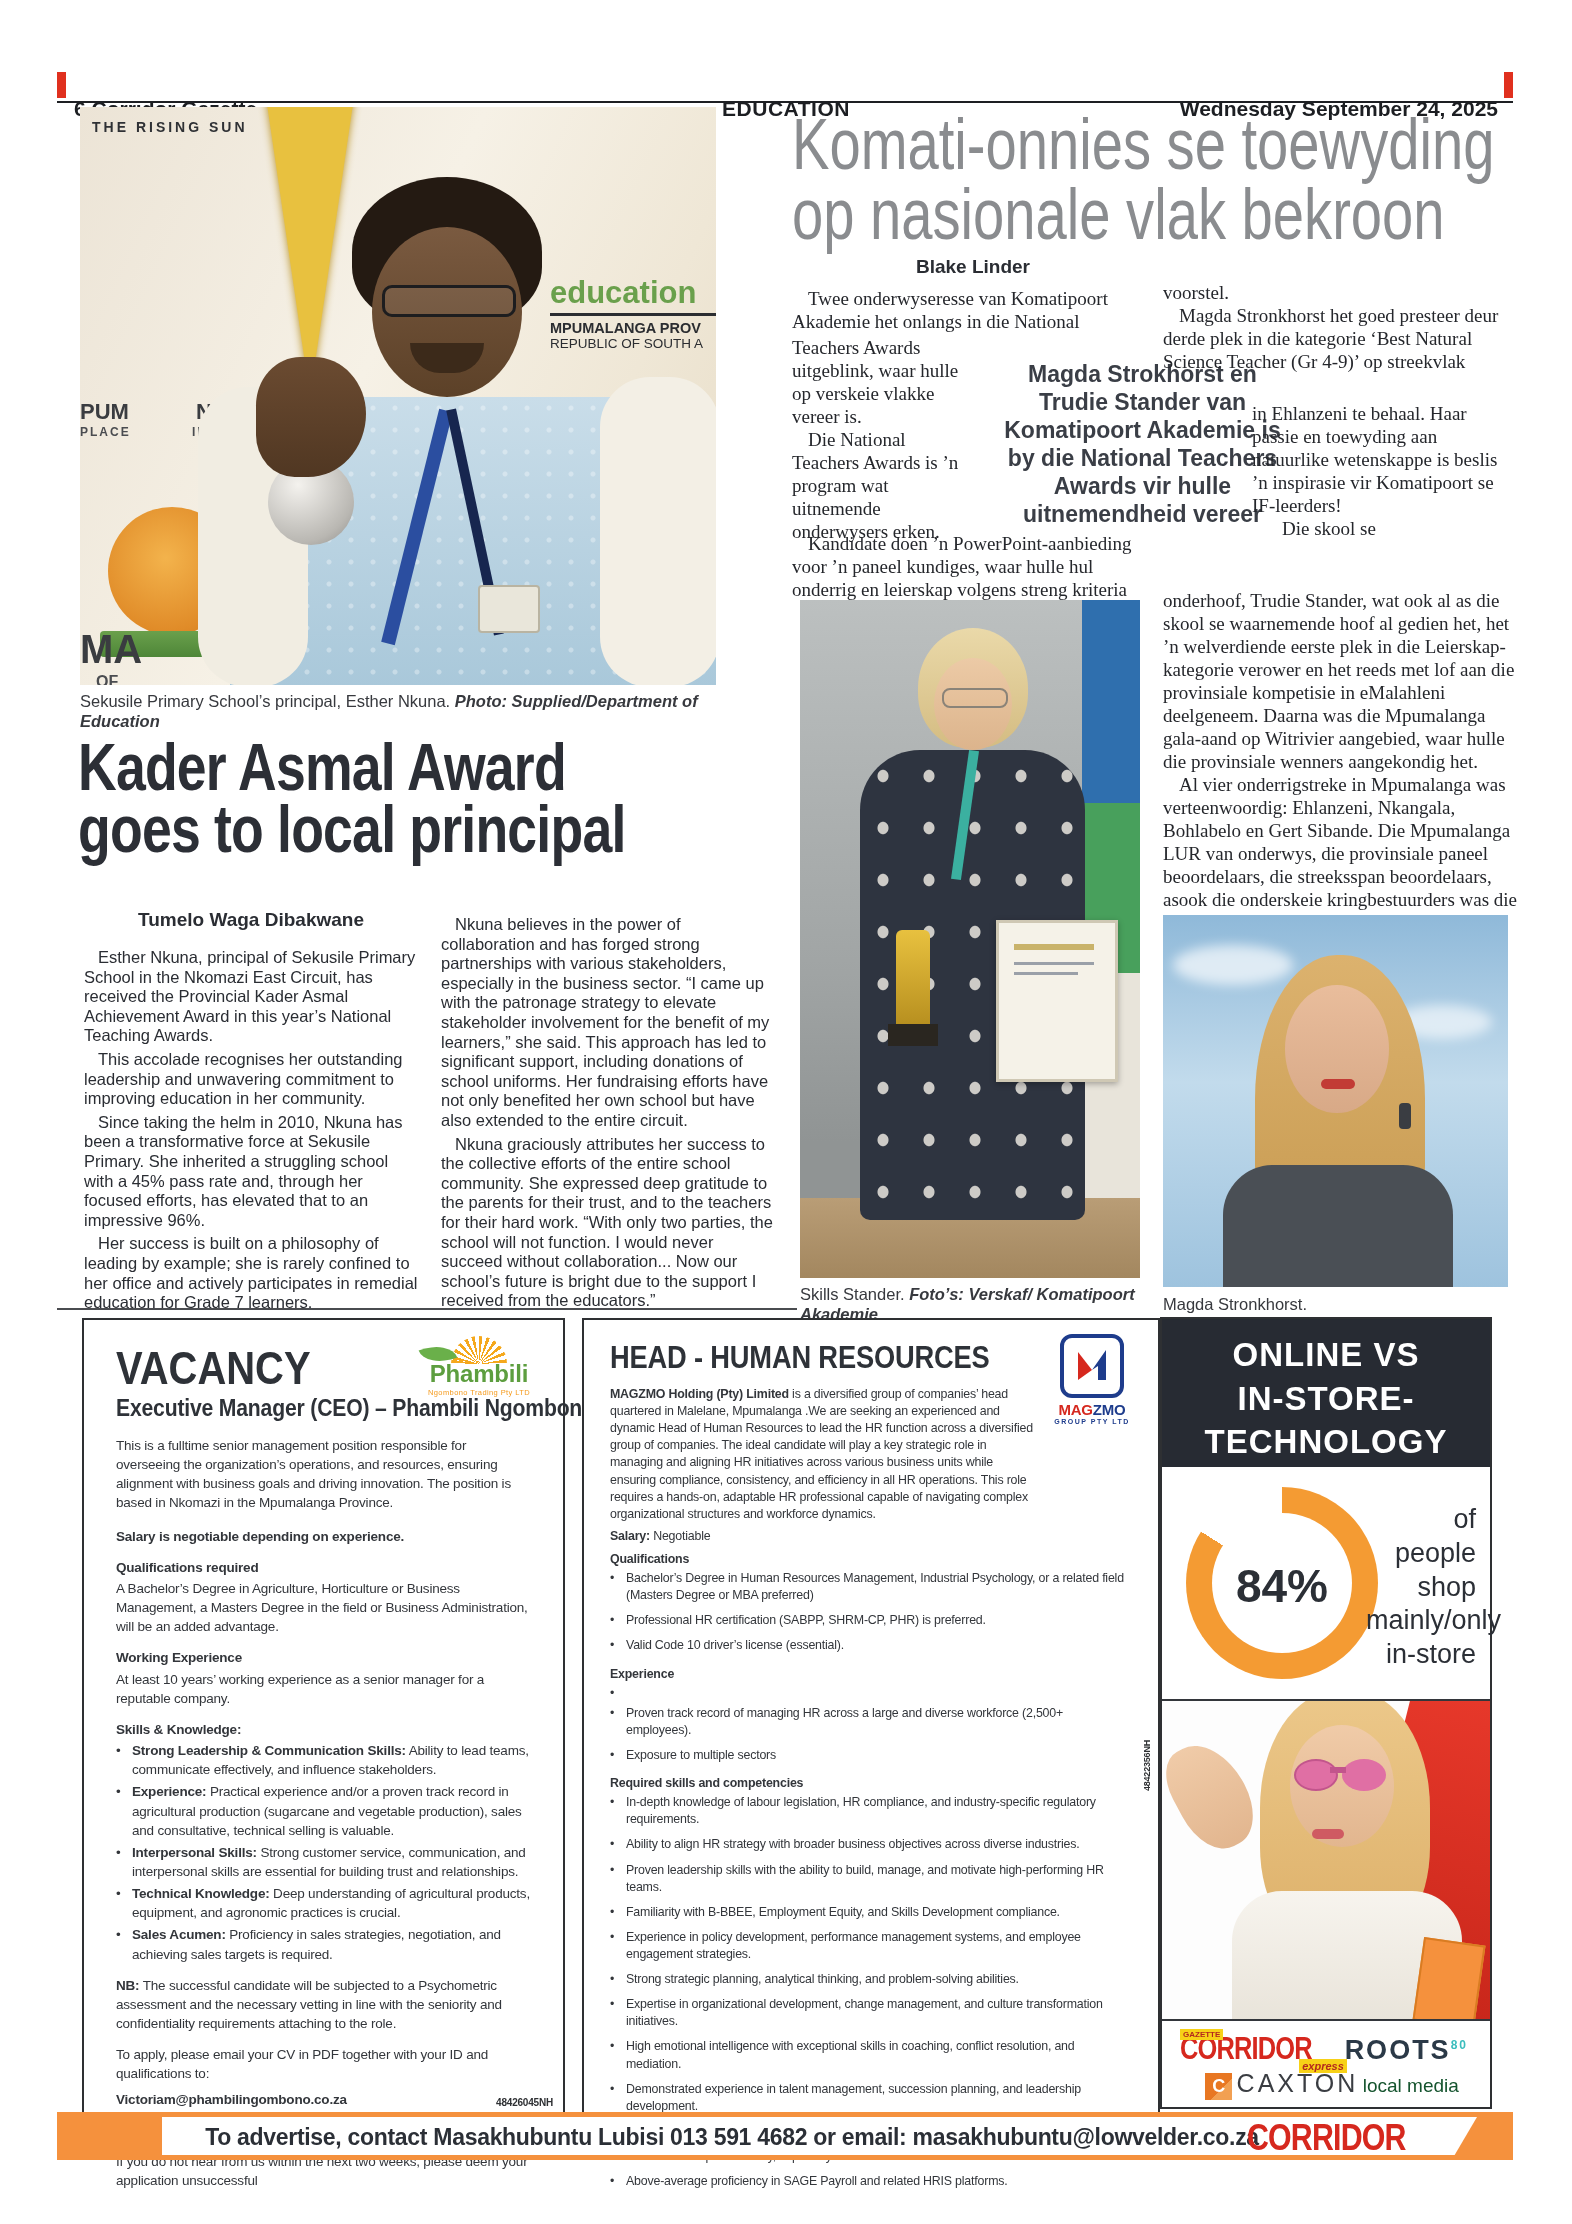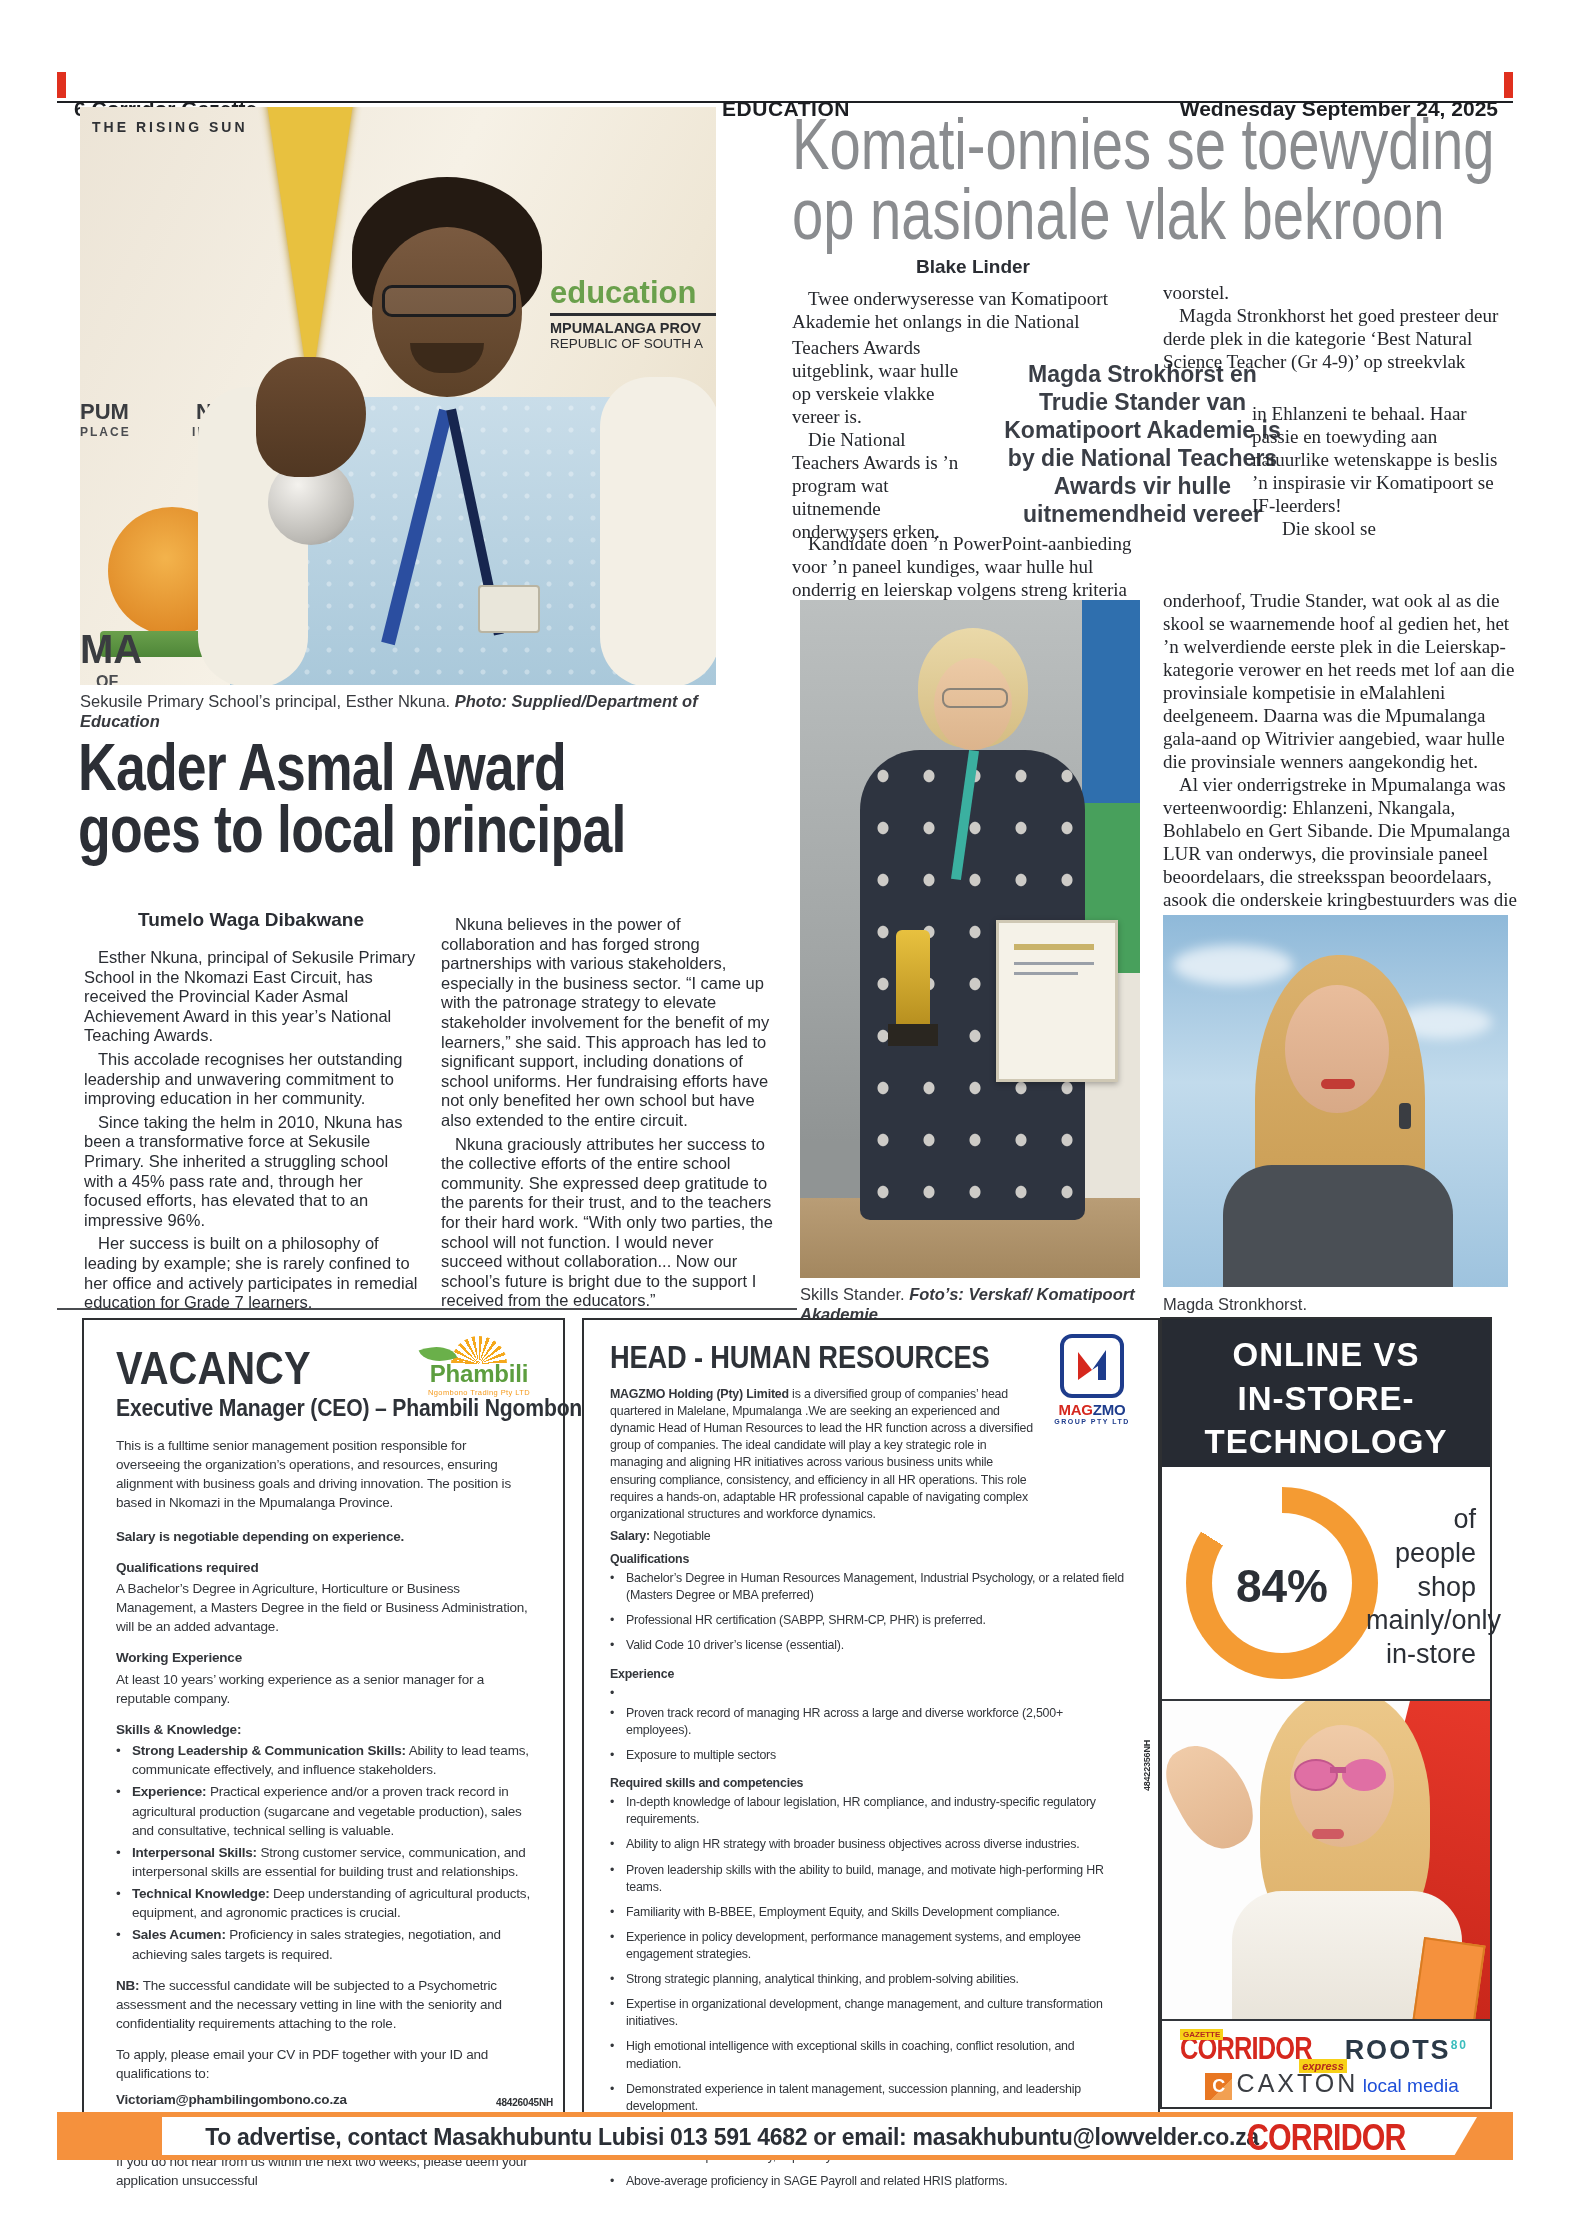--- a/index.html
+++ b/index.html
@@ -45,21 +45,21 @@
   .donut{border-radius:50%;background:conic-gradient(#f49b33 0 84%,#ffffff 84% 100%);}
   .donut .hole{position:absolute;left:26px;top:26px;right:26px;bottom:26px;background:#fff;border-radius:50%;}
   .stat{font-size:46px;font-weight:800;color:#2b2f36;}
   .copy{font-size:27px;line-height:1.25;color:#2b2f36;text-align:right;}
   
   .corridor{font-size:31px;font-weight:800;color:#d6281e;transform:scaleX(.82);transform-origin:left;letter-spacing:-1px;white-space:nowrap;}
   .chip{background:#f7d117;color:#b3281e;font-weight:bold;font-size:8px;padding:1px 3px;}
   .roots{font-size:27px;font-weight:bold;color:#2b3947;letter-spacing:2px;}
   .roots sup{color:#3bbdbd;font-size:12px;}
   .caxton{font-size:25px;color:#3a3d42;letter-spacing:3px;}
-  .caxton-sub{font-size:19px;color:#1d4ed8;}
+  .caxton-sub{font-size:19px;color:#14532d;}
   .cax-c{display:inline-block;width:27px;height:27px;background:linear-gradient(135deg,#e87722 60%,#f2a052 60%);color:#fff;font-weight:800;text-align:center;line-height:27px;font-size:18px;}
   
   #footer{background:#f5913d;}
   #footer-panel{position:absolute;left:105px;top:5px;width:1315px;height:38px;background:#fff;clip-path:polygon(0 0,100% 0,98.3% 100%,0 100%);}
   .foot-text{font-size:23px;font-weight:800;color:#2b2f36;letter-spacing:-.3px;}
   .foot-logo1{font-size:37px;font-weight:800;color:#d6281e;transform:scaleX(.82);transform-origin:left;letter-spacing:-1px;line-height:1;}
   .foot-logo2{font-size:15px;font-weight:800;color:#f5913d;letter-spacing:1px;}
   .vnum{font-size:10px;font-weight:bold;color:#2e3033;}
   
   .shape{position:absolute;}

